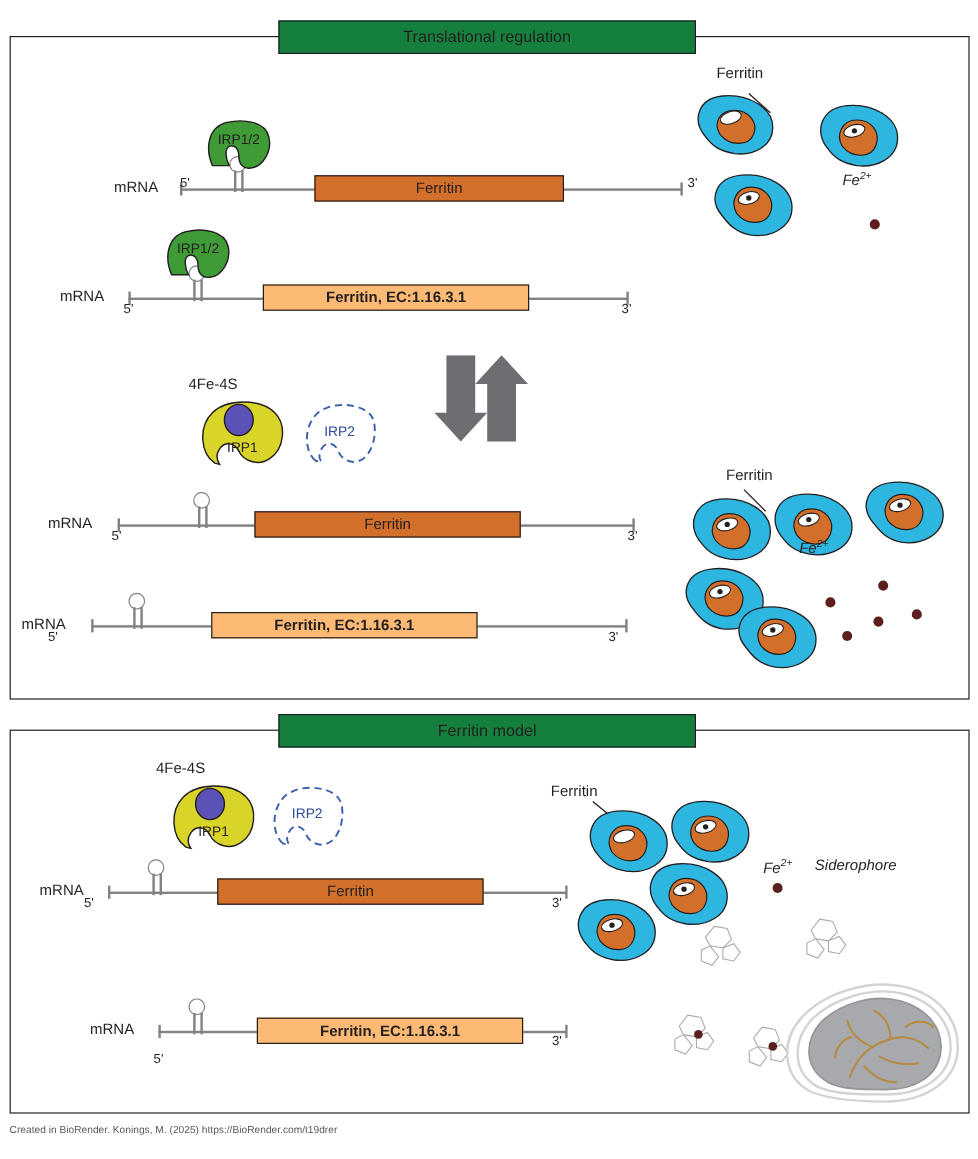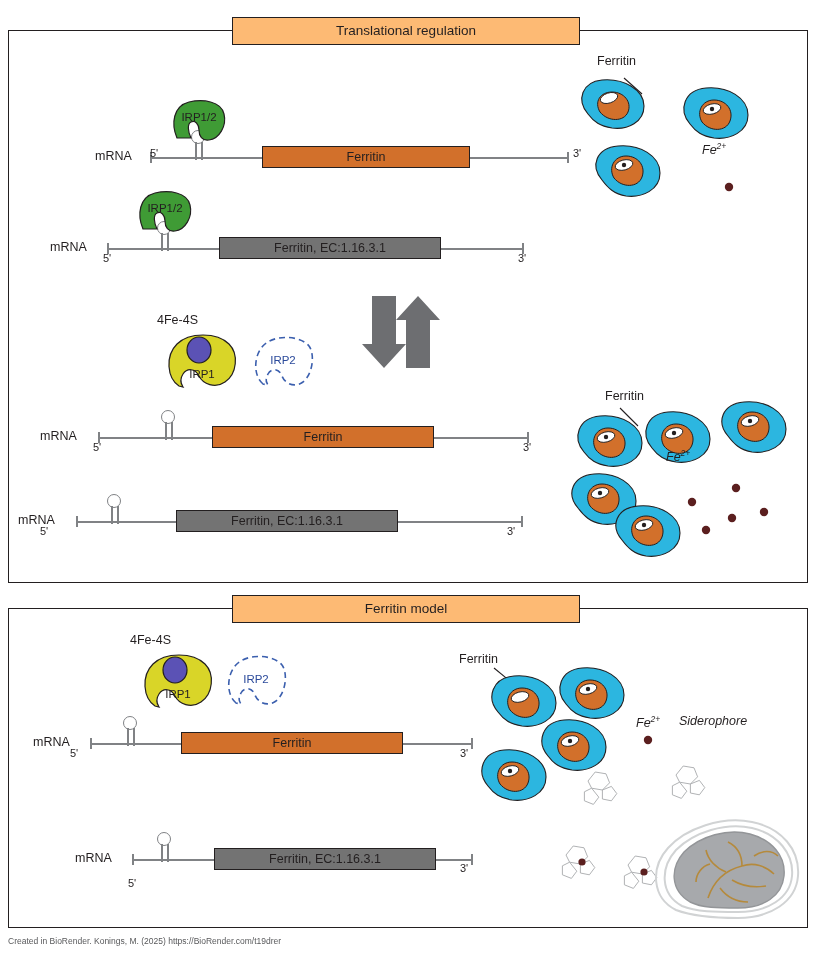--- a/index.html
+++ b/index.html
@@ -15,21 +15,21 @@
     overflow: hidden;
   }
   .panel {
     position: absolute;
     border: 1.5px solid #231f20;
     background: #ffffff;
   }
   .panel-title {
     position: absolute;
     border: 1.5px solid #231f20;
-    background: #fdba74;
+    background: #15803d;
     font-size: 13.5px;
     color: #231f20;
     text-align: center;
     line-height: 26px;
     height: 26px;
     z-index: 5;
   }
   .lbl {
     position: absolute;
     font-size: 12.5px;
@@ -55,21 +55,21 @@
   .gene {
     position: absolute;
     border: 1px solid #231f20;
     box-sizing: border-box;
     color: #231f20;
     font-size: 12.5px;
     text-align: center;
     white-space: nowrap;
   }
   .gene.orange { background: #d2702b; }
-  .gene.blue { background: #737373; }
+  .gene.blue { background: #fdba74; font-weight: bold; }
 
   
   .hairpin {
     position: absolute;
     width: 18px;
     height: 30px;
   }
   .hairpin .loop {
     position: absolute;
     left: 1px; top: 0;

